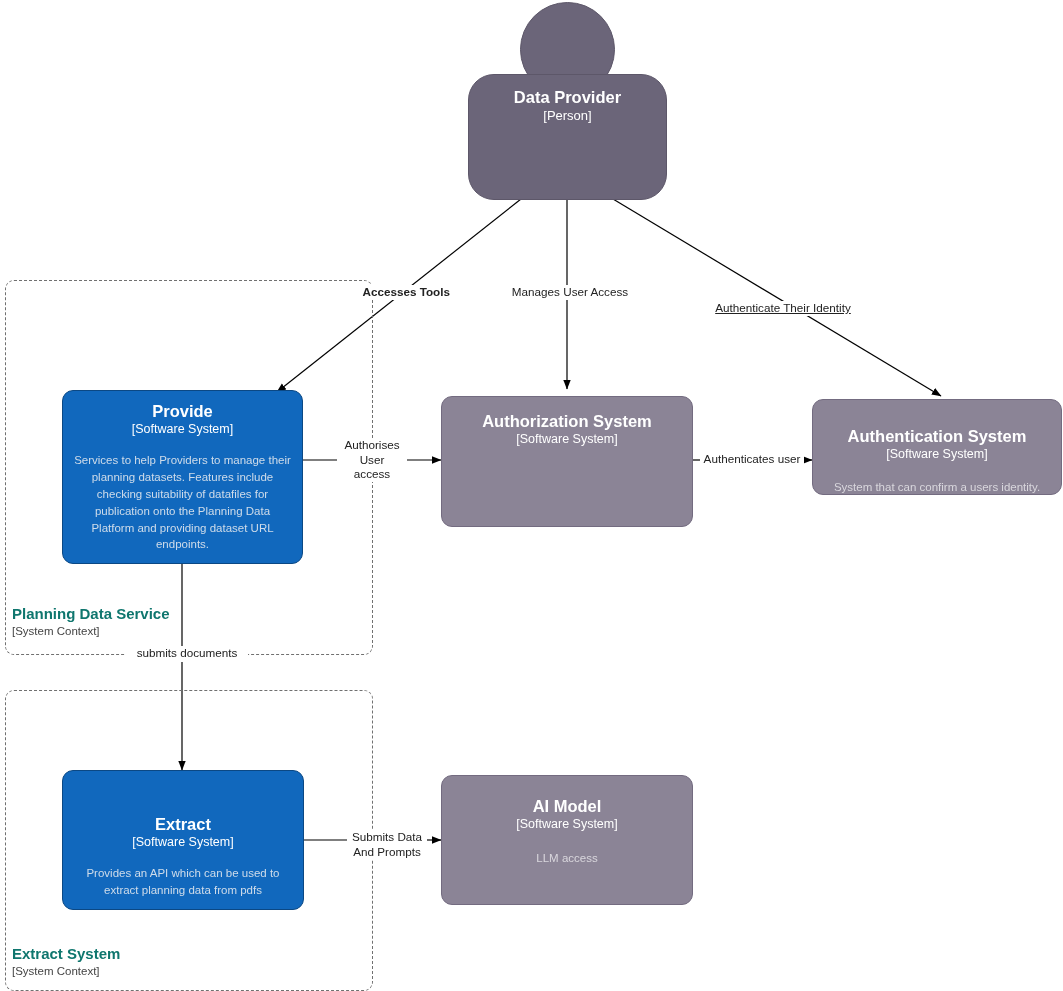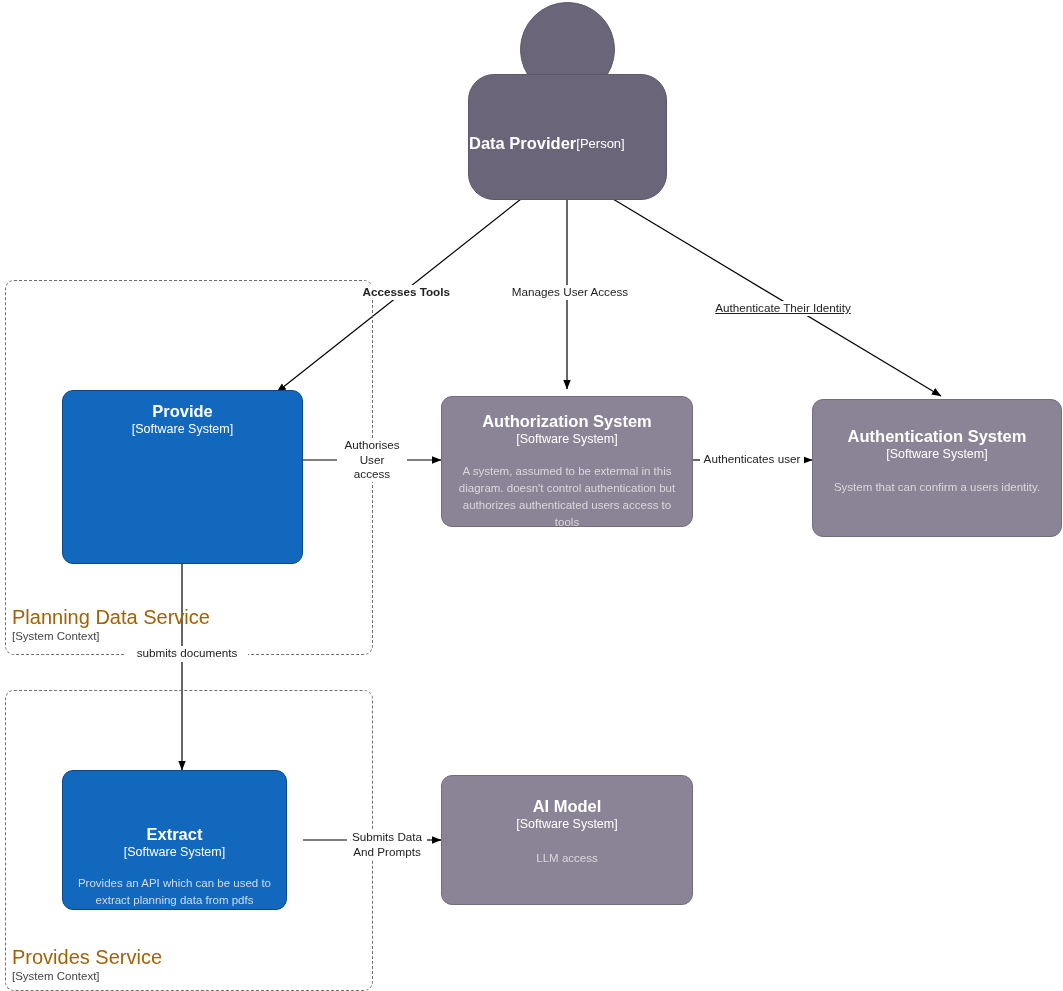--- a/index.html
+++ b/index.html
@@ -37,23 +37,23 @@
     box-sizing: border-box;
     background: transparent;
   }
   .boundary-label {
     position: absolute;
     text-align: left;
     line-height: 1.12;
     white-space: nowrap;
   }
   .boundary-label .b-name {
-    font-size: 20px;
-    font-weight: normal;
-    color: #a16207;
+    font-size: 15px;
+    font-weight: bold;
+    color: #0f766e;
     display: block;
   }
   .boundary-label .b-type {
     font-size: 11.5px;
     color: #444444;
     display: block;
     margin-top: 2px;
   }
 
   
@@ -100,21 +100,21 @@
   }
   .person-body {
     position: absolute;
     background: #6b6579;
     border: 1px solid #5d5769;
     border-radius: 26px;
     box-sizing: border-box;
     text-align: center;
     color: #ffffff;
     display: flex;
-    flex-direction: row;
+    flex-direction: column;
     align-items: center;
   }
   .person-body .p-name {
     font-size: 16.5px;
     font-weight: bold;
     line-height: 1.15;
     display: block;
   }
   .person-body .p-type {
     font-size: 13px;
@@ -173,48 +173,48 @@
   </svg>
 
   <div class="boundary" style="left:5px; top:280px; width:368px; height:375px;"></div>
   <div class="boundary-label" style="left:12px; top:606px;">
     <span class="b-name">Planning Data Service</span>
     <span class="b-type">[System Context]</span>
   </div>
 
   <div class="boundary" style="left:5px; top:690px; width:368px; height:301px;"></div>
   <div class="boundary-label" style="left:12px; top:946px;">
-    <span class="b-name">Provides Service</span>
+    <span class="b-name">Extract System</span>
     <span class="b-type">[System Context]</span>
   </div>
 
   <div class="person-head" style="left:520px; top:2px; width:95px; height:95px;"></div>
   <div class="person-body" style="left:468px; top:74px; width:199px; height:126px; padding-top:13px;">
     <span class="p-name">Data Provider</span>
     <span class="p-type">[Person]</span>
   </div>
 
   <div class="sysbox blue" style="left:62px; top:390px; width:241px; height:174px; padding-top:11px;">
     <span class="s-name">Provide</span>
     <span class="s-type">[Software System]</span>
+    <span class="s-desc" style="margin-top:15px;">Services to help Providers to manage their planning datasets. Features include checking suitability of datafiles for publication onto the Planning Data Platform and providing dataset URL endpoints.</span>
   </div>
 
   <div class="sysbox grey" style="left:441px; top:396px; width:252px; height:131px; padding-top:15px;">
     <span class="s-name">Authorization System</span>
     <span class="s-type">[Software System]</span>
-    <span class="s-desc" style="margin-top:16px;">A system, assumed to be extermal in this diagram. doesn't control authentication but authorizes authenticated users access to tools</span>
-  </div>
-
-  <div class="sysbox grey" style="left:812px; top:399px; width:250px; height:138px; padding-top:27px;">
+  </div>
+
+  <div class="sysbox grey" style="left:812px; top:399px; width:250px; height:96px; padding-top:27px;">
     <span class="s-name">Authentication System</span>
     <span class="s-type">[Software System]</span>
     <span class="s-desc" style="margin-top:17px;">System that can confirm a users identity.</span>
   </div>
 
-  <div class="sysbox blue" style="left:62px; top:770px; width:225px; height:140px; padding-top:44px;justify-content:flex-end;">
+  <div class="sysbox blue" style="left:62px; top:770px; width:242px; height:140px; padding-top:44px;">
     <span class="s-name">Extract</span>
     <span class="s-type">[Software System]</span>
     <span class="s-desc" style="margin-top:15px;">Provides an API which can be used to extract planning data from pdfs</span>
   </div>
 
   <div class="sysbox grey" style="left:441px; top:775px; width:252px; height:130px; padding-top:21px;">
     <span class="s-name">AI Model</span>
     <span class="s-type">[Software System]</span>
     <span class="s-desc" style="margin-top:18px;">LLM access</span>
   </div>

